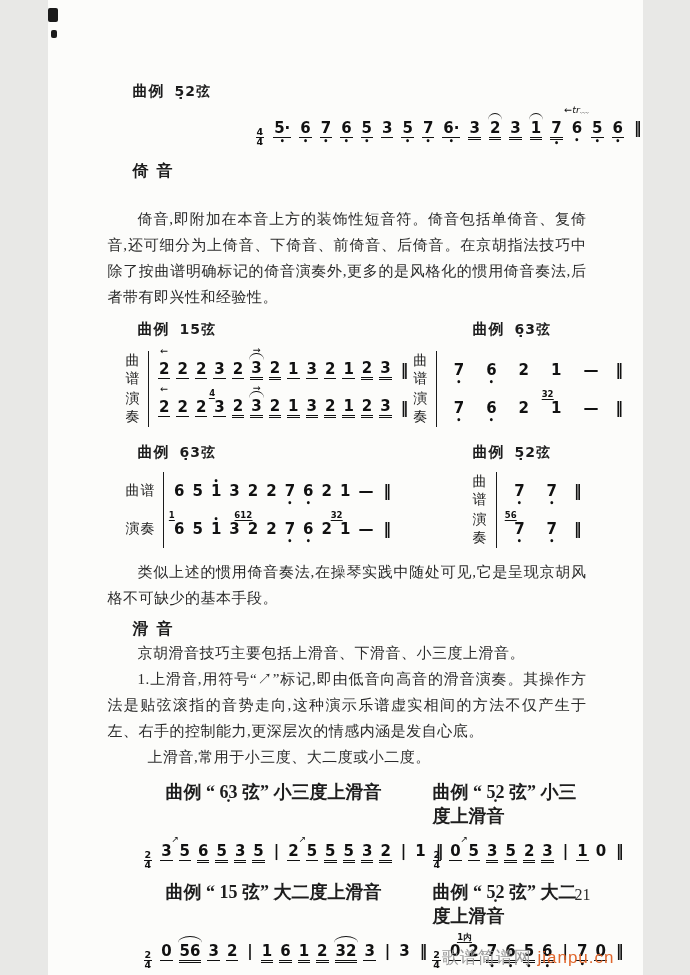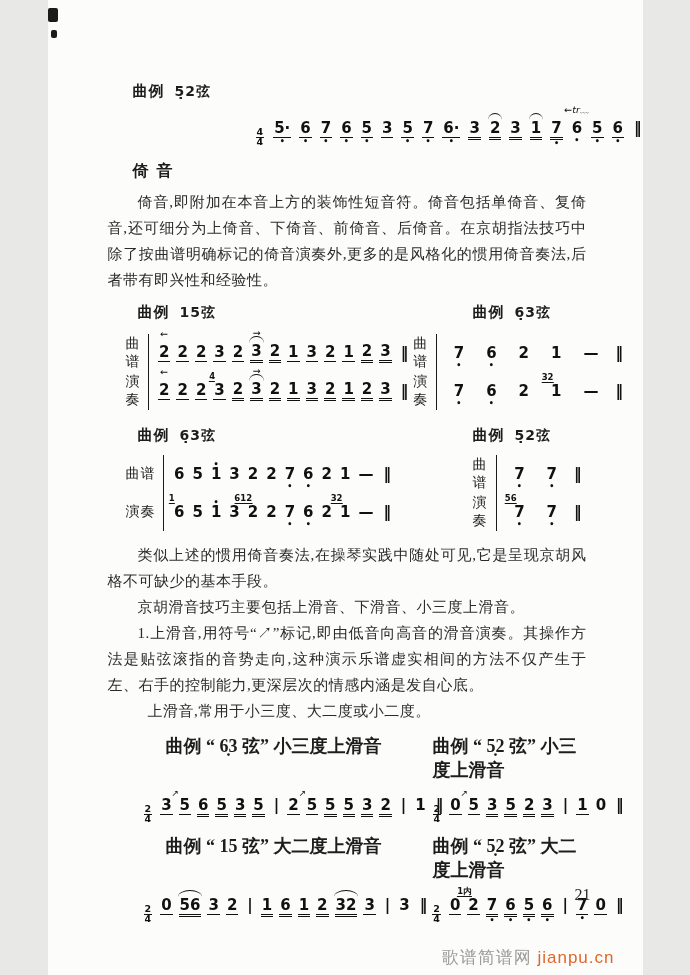--- a/index.html
+++ b/index.html
@@ -68,21 +68,21 @@
 
     <div class="exlabel" style="margin:82px 0 0 25px;">
       <span>曲例</span><span class="tuning">5̣2弦</span>
     </div>
     <div class="notation" style="margin-left:148px;margin-top:4px;"><span class="ts">
           <span class="num">4</span>
           <span>4</span>
         </span><span class="note"><span class="nb u1">5·</span><span class="dots">•</span></span><span class="note"><span class="nb u1">6</span><span class="dots">•</span></span><span class="note"><span class="nb u1">7</span><span class="dots">•</span></span><span class="note"><span class="nb u1">6</span><span class="dots">•</span></span><span class="note"><span class="nb u1">5</span><span class="dots">•</span></span><span class="note"><span class="nb u1">3</span></span><span class="note"><span class="nb u1">5</span><span class="dots">•</span></span><span class="note"><span class="nb u1">7</span><span class="dots">•</span></span><span class="note"><span class="nb u1">6·</span><span class="dots">•</span></span><span class="note"><span class="nb u2">3</span></span><span class="note"><span class="nb u2">2</span><span class="arc"></span></span><span class="note"><span class="nb u2">3</span></span><span class="note"><span class="nb u2">1</span><span class="arc"></span></span><span class="note"><span class="nb u2">7</span><span class="dots">•</span></span><span class="note"><span class="nb">6</span><span class="dots">•</span><span class="mk">←tr﹏</span></span><span class="note"><span class="nb u1">5</span><span class="dots">•</span></span><span class="note"><span class="nb u1">6</span><span class="dots">•</span></span><span class="barline">‖</span></div>
 
     <div class="heading" style="margin:4px 0 0 25px;">倚  音</div>
-    <div class="para indent" style="margin-top:7px;">倚音,即附加在本音上方的装饰性短音符。倚音包括单倚音、复倚音,还可细分为上倚音、下倚音、前倚音、后倚音。在京胡指法技巧中除了按曲谱明确标记的倚音演奏外,更多的是风格化的惯用倚音奏法,后者带有即兴性和经验性。</div>
+    <div class="para indent" style="margin-top:24px;">倚音,即附加在本音上方的装饰性短音符。倚音包括单倚音、复倚音,还可细分为上倚音、下倚音、前倚音、后倚音。在京胡指法技巧中除了按曲谱明确标记的倚音演奏外,更多的是风格化的惯用倚音奏法,后者带有即兴性和经验性。</div>
 
     <div class="duo" style="margin-top:10px;">
       <div class="L exlabel" style="padding-left:30px;">
         <span>曲例</span><span class="tuning">15弦</span>
       </div>
       <div class="R exlabel">
         <span>曲例</span><span class="tuning">6̣3弦</span>
       </div>
     </div>
 
@@ -226,20 +226,21 @@
                 <span class="note"><span class="nb">7</span><span class="dots">•</span></span>
                 <span class="barline">‖</span>
               </div>
           </div>
         </div>
       </div>
     </div>
 
     <div class="para indent" style="margin-top:11px;">类似上述的惯用倚音奏法,在操琴实践中随处可见,它是呈现京胡风格不可缺少的基本手段。</div>
 
+    <div class="heading" style="margin:8px 0 0 25px;">滑  音</div>
     <div class="para indent">京胡滑音技巧主要包括上滑音、下滑音、小三度上滑音。</div>
     <div class="para indent">1.上滑音,用符号“↗”标记,即由低音向高音的滑音演奏。其操作方法是贴弦滚指的音势走向,这种演示乐谱虚实相间的方法不仅产生于左、右手的控制能力,更深层次的情感内涵是发自心底。</div>
     <div class="para" style="margin-left:40px;">上滑音,常用于小三度、大二度或小二度。</div>
 
     <div class="duo duo2" style="margin-top:10px;">
       <div class="L extitle" style="padding-left:58px;">曲例 “ 6̣3 弦” 小三度上滑音</div>
       <div class="R extitle">曲例 “ 5̣2 弦” 小三度上滑音</div>
     </div>
     <div class="duo duo2">
       <div class="L">

